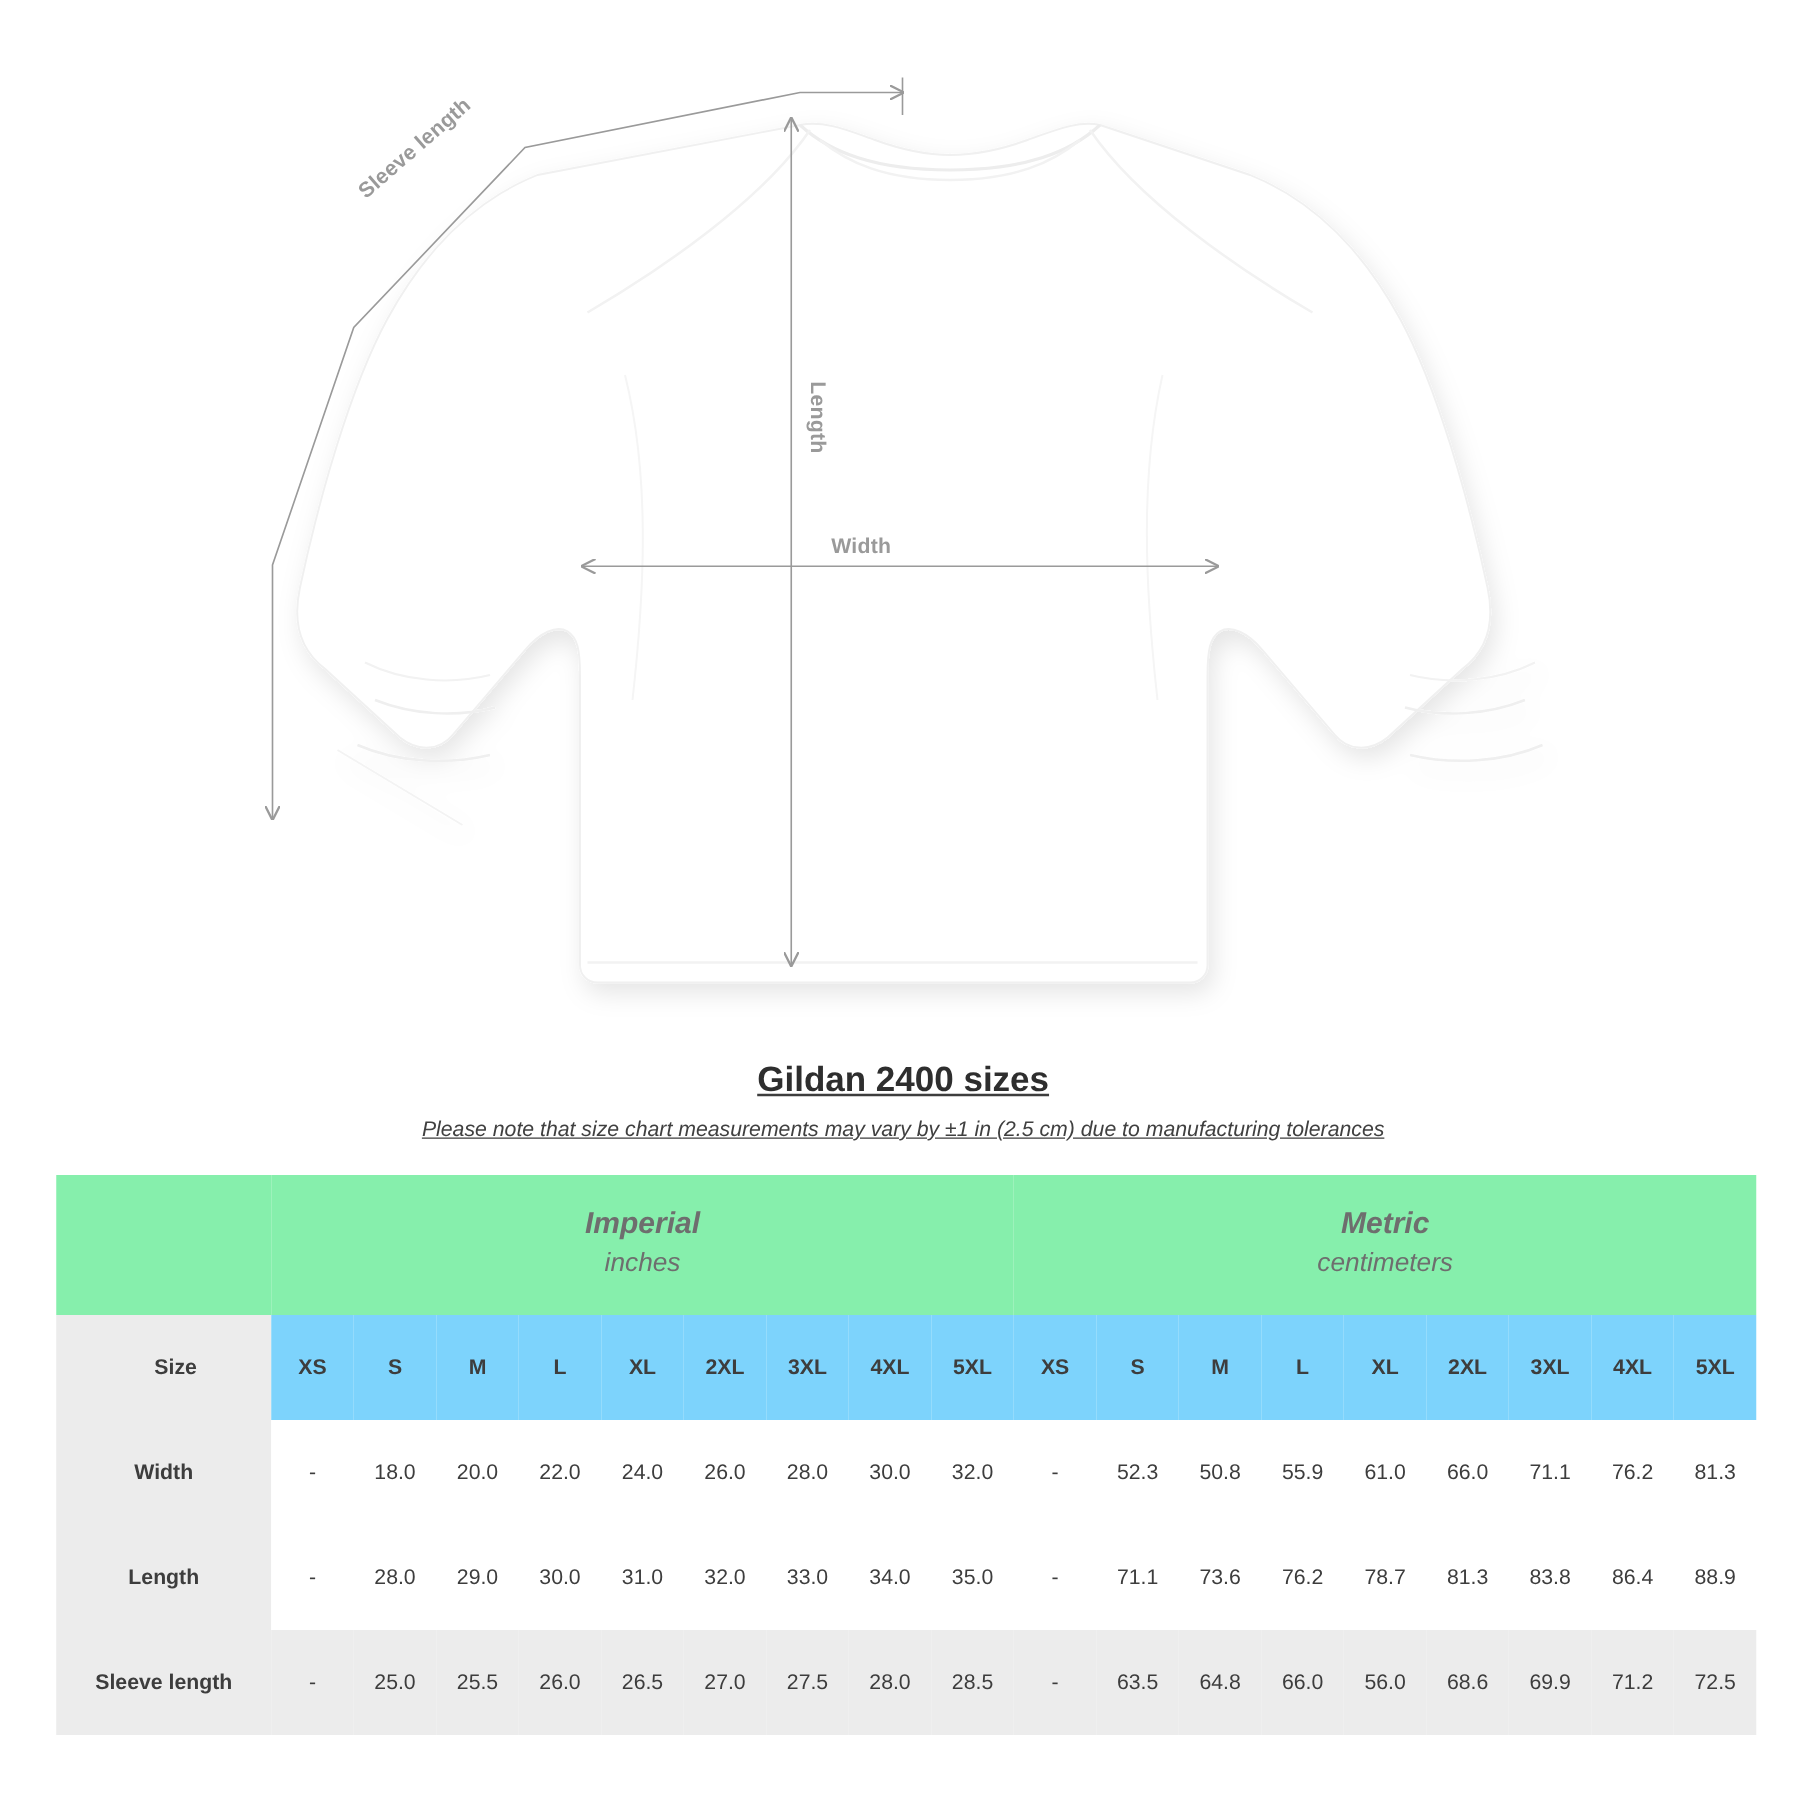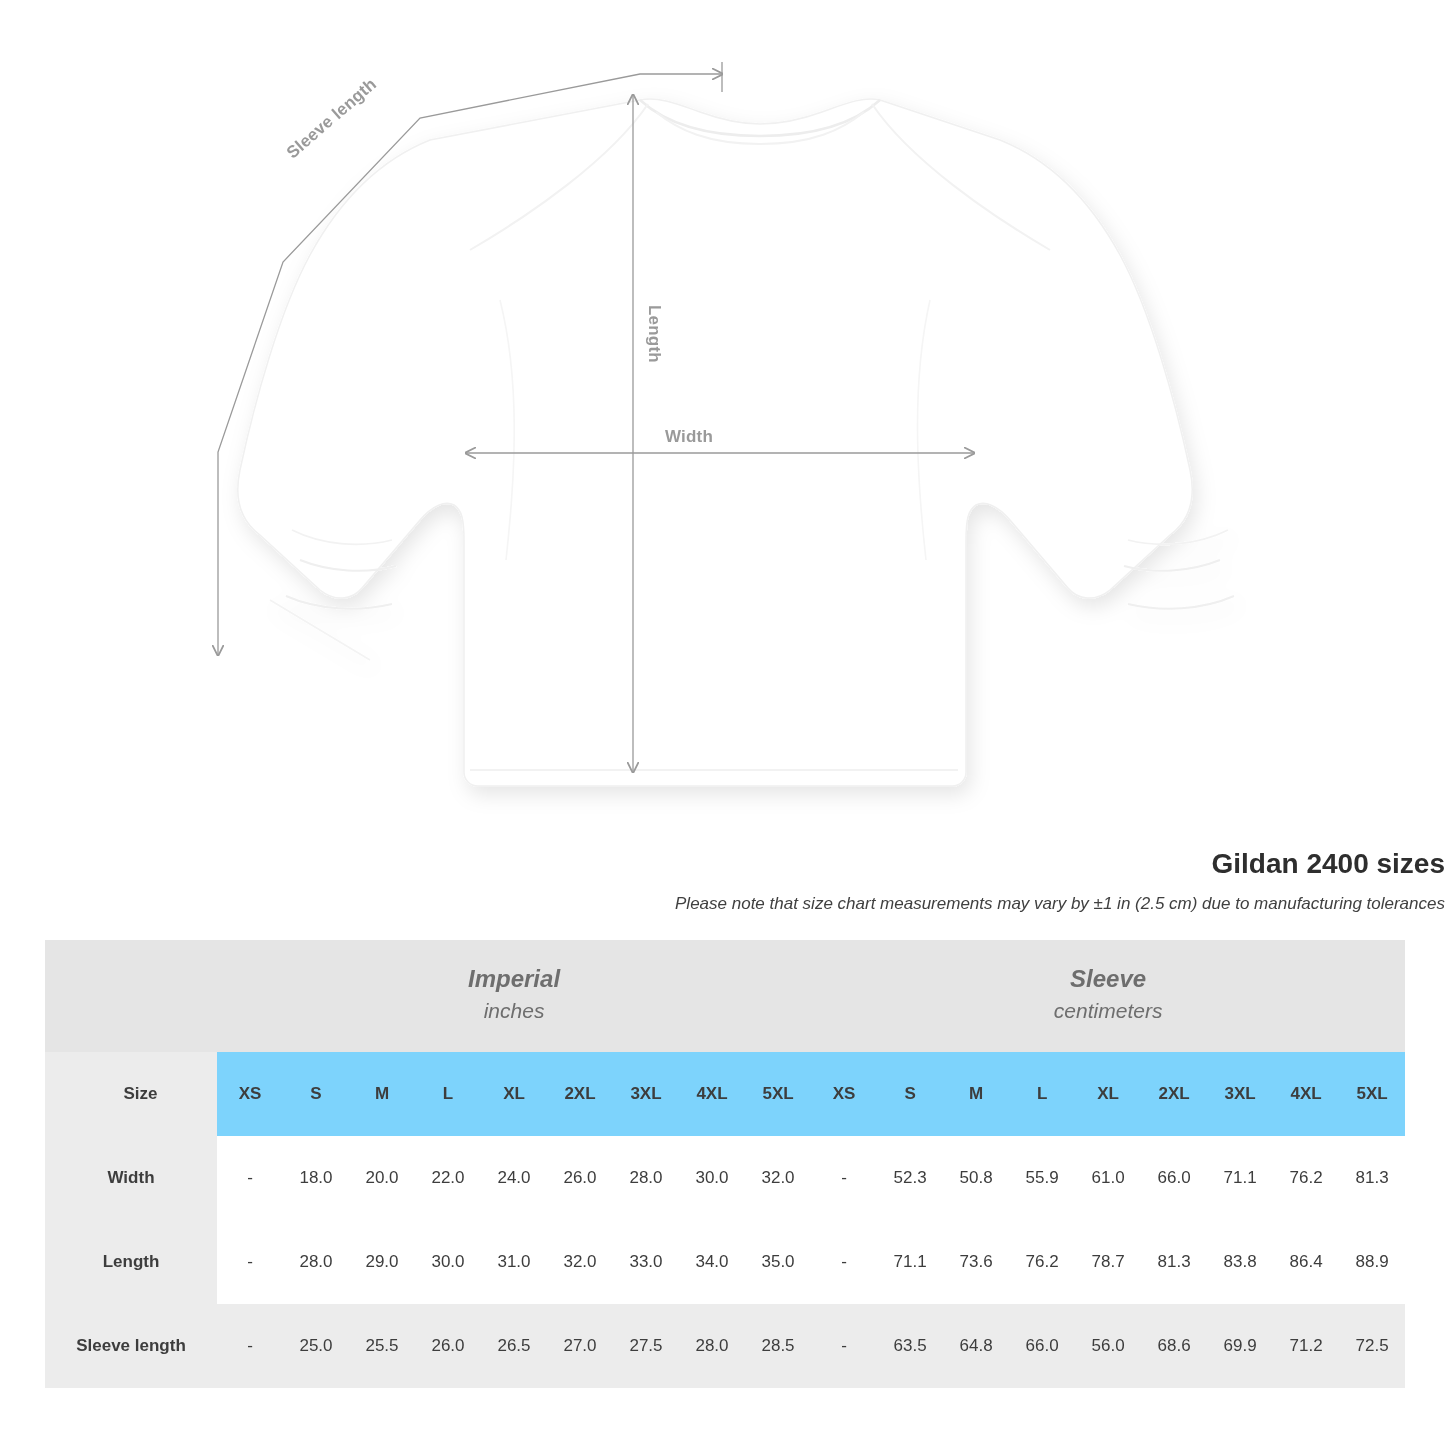--- a/index.html
+++ b/index.html
@@ -47,22 +47,23 @@
     writing-mode: vertical-rl;
     text-orientation: mixed;
   }
   #label-width {
     left: 665px;
     top: 427px;
   }
 
   
   #title-block {
-    text-align: right;
+    text-align: center;
     margin-top: 18px;
+    text-decoration: underline;
   }
   #chart-title {
     font-size: 28px;
     font-weight: bold;
     color: #2e2e2e;
     margin: 0 0 14px 0;
   }
   #chart-note {
     font-size: 17px;
     font-style: italic;
@@ -83,21 +84,21 @@
   table.size-table td, table.size-table th {
     text-align: center;
     vertical-align: middle;
     font-size: 17px;
     color: #3d3d3d;
     border: none;
     padding: 0;
   }
   
   .unit-row td {
-    background: #e5e5e5;
+    background: #86efac;
     height: 112px;
   }
   .unit-name {
     font-size: 24px;
     font-style: italic;
     font-weight: bold;
     color: #6e6e6e;
     line-height: 1.25;
   }
   .unit-sub {
@@ -231,21 +232,21 @@
       <col span="9" style="width:66px">
     </colgroup>
     <tbody>
       <tr class="unit-row">
         <td></td>
         <td colspan="9">
           <div class="unit-name">Imperial</div>
           <div class="unit-sub">inches</div>
         </td>
         <td colspan="9">
-          <div class="unit-name">Sleeve</div>
+          <div class="unit-name">Metric</div>
           <div class="unit-sub">centimeters</div>
         </td>
       </tr>
 
       <tr class="size-row">
         <td class="rowlabel">Size</td>
         <td>XS</td>
         <td>S</td>
         <td>M</td>
         <td>L</td>

